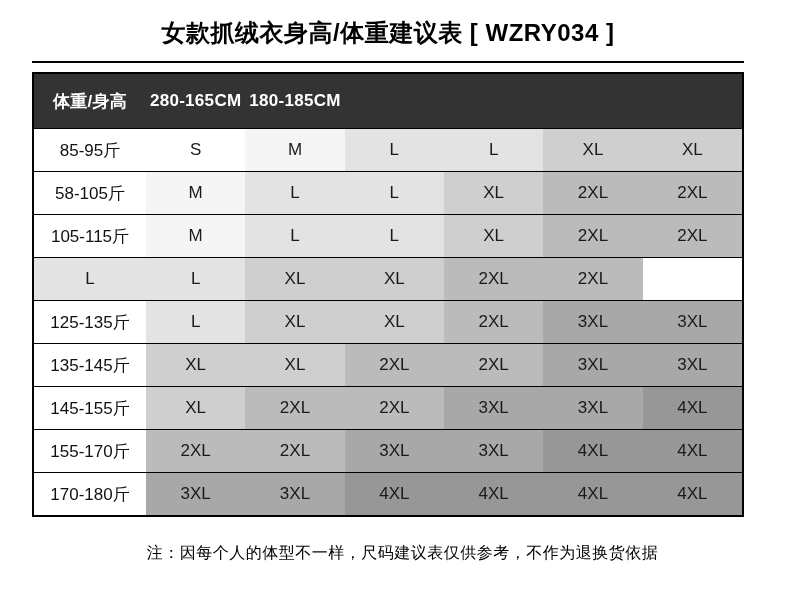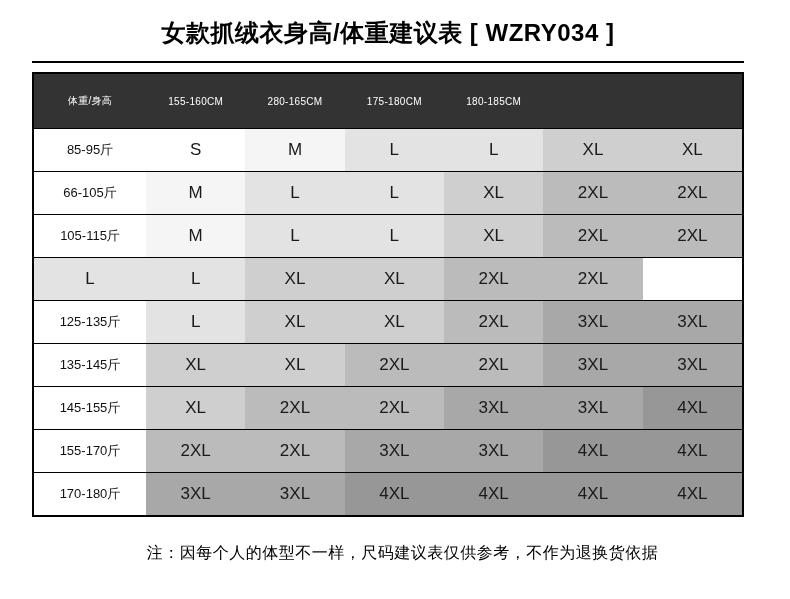--- a/index.html
+++ b/index.html
@@ -47,27 +47,27 @@
     height: 42px;
     border-top: 1px solid #000000;
   }
   .cell {
     display: flex;
     align-items: center;
     justify-content: center;
     white-space: nowrap;
   }
   .hcell {
-    font-size: 10px;
-    font-weight: 400;
+    font-size: 17px;
+    font-weight: 700;
     letter-spacing: 0.3px;
   }
   .wcell {
     background: #ffffff;
-    font-size: 13px;
+    font-size: 17px;
     color: #111111;
   }
   .scell {
     font-size: 17px;
     color: #1a1a1a;
   }
   .note {
     margin: 0;
     padding-top: 26px;
     text-align: center;
@@ -80,37 +80,35 @@
 </head>
 <body>
 
 <div class="page">
   <h1 class="title">女款抓绒衣身高/体重建议表 [ WZRY034 ]</h1>
   <div class="rule"></div>
 
   <div class="size-table">
     <div class="row thead" id="thead" style="background: rgb(51, 51, 51); color: rgb(255, 255, 255);">
         <div class="cell hcell">体重/身高</div>
-        <div class="cell hcell">155-160CM</div>
         <div class="cell hcell">280-165CM</div>
-        <div class="cell hcell">175-180CM</div>
         <div class="cell hcell">180-185CM</div>
       </div>
     <div id="tbody">
         <div class="row trow">
           <div class="cell wcell">85-95斤</div>
           <div class="cell scell" style="background: rgb(255, 255, 255);">S</div>
           <div class="cell scell" style="background: rgb(245, 245, 245);">M</div>
           <div class="cell scell" style="background: rgb(227, 227, 227);">L</div>
           <div class="cell scell" style="background: rgb(227, 227, 227);">L</div>
           <div class="cell scell" style="background: rgb(207, 207, 207);">XL</div>
           <div class="cell scell" style="background: rgb(207, 207, 207);">XL</div>
         </div>
         <div class="row trow">
-          <div class="cell wcell">66-105斤</div>
+          <div class="cell wcell">58-105斤</div>
           <div class="cell scell" style="background: rgb(245, 245, 245);">M</div>
           <div class="cell scell" style="background: rgb(227, 227, 227);">L</div>
           <div class="cell scell" style="background: rgb(227, 227, 227);">L</div>
           <div class="cell scell" style="background: rgb(207, 207, 207);">XL</div>
           <div class="cell scell" style="background: rgb(187, 187, 187);">2XL</div>
           <div class="cell scell" style="background: rgb(187, 187, 187);">2XL</div>
         </div>
         <div class="row trow">
           <div class="cell wcell">105-115斤</div>
           <div class="cell scell" style="background: rgb(245, 245, 245);">M</div>

